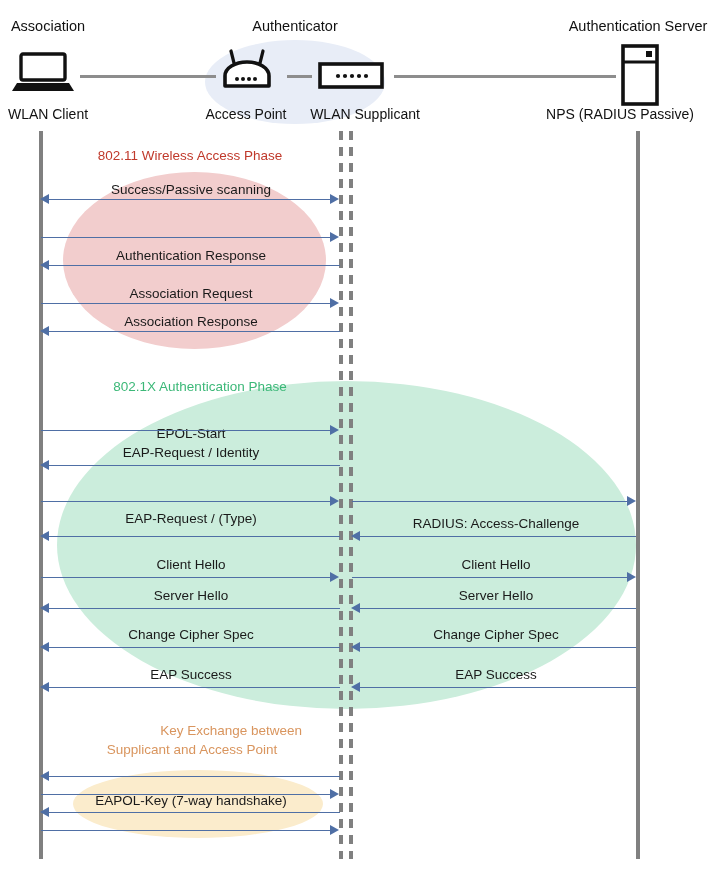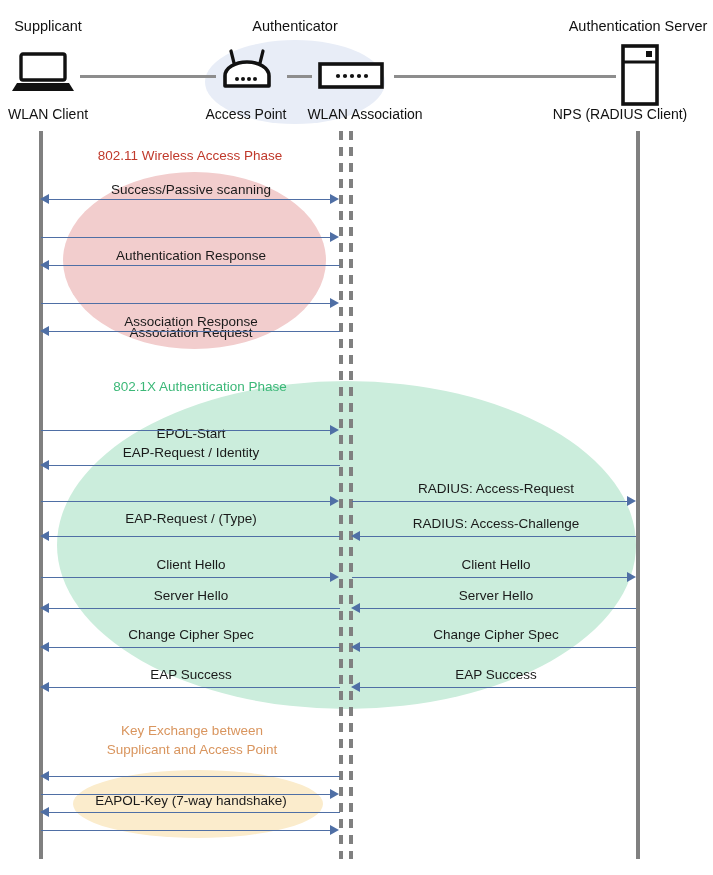--- a/index.html
+++ b/index.html
@@ -88,21 +88,21 @@
   }
 
   
   .icon-wrap { line-height: 0; }
 </style>
 </head>
 <body>
 
 <div id="canvas">
 
-  <div class="abs role-title" style="left:0px; top:18px; width:96px;">Supplicant</div>
+  <div class="abs role-title" style="left:0px; top:18px; width:96px;">Association</div>
 
   <div class="abs role-title" style="left:205px; top:18px; width:180px;">Authenticator</div>
 
   <div class="abs role-title" style="left:528px; top:18px; width:220px;">Authentication Server</div>
 
   <div class="abs auth-blob" style="left:205px; top:40px; width:180px; height:84px;"></div>
 
   <div class="abs hwire" style="left:80px; top:75px; width:136px;"></div>
   <div class="abs hwire" style="left:287px; top:75px; width:25px;"></div>
   <div class="abs hwire" style="left:394px; top:75px; width:222px;"></div>
@@ -140,22 +140,22 @@
   <div class="abs icon-wrap" style="left:620px; top:44px;">
     <svg width="40" height="62" viewBox="0 0 40 62">
       <rect x="3" y="2" width="34" height="58" fill="#ffffff" stroke="#111111" stroke-width="3.6"></rect>
       <line x1="3" y1="18" x2="37" y2="18" stroke="#111111" stroke-width="3.2"></line>
       <rect x="26" y="7" width="6" height="6" fill="#111111"></rect>
     </svg>
   </div>
 
   <div class="abs node-label" style="left:0px; top:106px; width:96px;">WLAN Client</div>
   <div class="abs node-label" style="left:190px; top:106px; width:112px;">Access Point</div>
-  <div class="abs node-label" style="left:300px; top:106px; width:130px;">WLAN Association</div>
-  <div class="abs node-label" style="left:540px; top:106px; width:160px;">NPS (RADIUS Client)</div>
+  <div class="abs node-label" style="left:300px; top:106px; width:130px;">WLAN Supplicant</div>
+  <div class="abs node-label" style="left:540px; top:106px; width:160px;">NPS (RADIUS Passive)</div>
 
   <div class="abs blob blob-pink" style="left:63px; top:172px; width:263px; height:177px;"></div>
 
   <div class="abs blob blob-green" style="left:57px; top:381px; width:579px; height:328px;"></div>
 
   <div class="abs blob blob-orange" style="left:73px; top:770px; width:250px; height:68px;"></div>
 
   <div class="abs lifeline" style="left:39px; top:131px; height:728px;"></div>
 
   <div class="abs lifeline-dashed" style="left:339px; top:131px; height:728px;"></div>
@@ -170,21 +170,21 @@
   <div class="abs arrow-head arrow-left" style="left:40px; top:194px;"></div>
   <div class="abs arrow-head arrow-right" style="left:330px; top:194px;"></div>
 
   <div class="abs msg-line" style="left:41px; top:237px; width:291px;"></div>
   <div class="abs arrow-head arrow-right" style="left:330px; top:232px;"></div>
 
   <div class="abs msg-label" style="left:41px; top:248px; width:300px;">Authentication Response</div>
   <div class="abs msg-line" style="left:49px; top:265px; width:291px;"></div>
   <div class="abs arrow-head arrow-left" style="left:40px; top:260px;"></div>
 
-  <div class="abs msg-label" style="left:41px; top:286px; width:300px;margin-top:39px;">Association Request</div>
+  <div class="abs msg-label" style="left:41px; top:286px; width:300px;">Association Request</div>
   <div class="abs msg-line" style="left:41px; top:303px; width:291px;"></div>
   <div class="abs arrow-head arrow-right" style="left:330px; top:298px;"></div>
 
   <div class="abs msg-label" style="left:41px; top:314px; width:300px;">Association Response</div>
   <div class="abs msg-line" style="left:49px; top:331px; width:291px;"></div>
   <div class="abs arrow-head arrow-left" style="left:40px; top:326px;"></div>
 
   <div class="abs phase-label" style="left:90px; top:377px; width:220px; color:#3cb878;">802.1X Authentication Phase</div>
 
   <div class="abs msg-label" style="left:41px; top:406px; width:300px;margin-top:20px;">EPOL-Start</div>
@@ -211,21 +211,20 @@
   <div class="abs arrow-head arrow-left" style="left:40px; top:603px;"></div>
 
   <div class="abs msg-label" style="left:41px; top:627px; width:300px;">Change Cipher Spec</div>
   <div class="abs msg-line" style="left:49px; top:647px; width:291px;"></div>
   <div class="abs arrow-head arrow-left" style="left:40px; top:642px;"></div>
 
   <div class="abs msg-label" style="left:41px; top:667px; width:300px;">EAP Success</div>
   <div class="abs msg-line" style="left:49px; top:687px; width:291px;"></div>
   <div class="abs arrow-head arrow-left" style="left:40px; top:682px;"></div>
 
-  <div class="abs msg-label" style="left:355px; top:481px; width:282px;">RADIUS: Access-Request</div>
   <div class="abs msg-line" style="left:352px; top:501px; width:276px;"></div>
   <div class="abs arrow-head arrow-right" style="left:627px; top:496px;"></div>
 
   <div class="abs msg-label" style="left:355px; top:516px; width:282px;">RADIUS: Access-Challenge</div>
   <div class="abs msg-line" style="left:360px; top:536px; width:276px;"></div>
   <div class="abs arrow-head arrow-left" style="left:351px; top:531px;"></div>
 
   <div class="abs msg-label" style="left:355px; top:557px; width:282px;">Client Hello</div>
   <div class="abs msg-line" style="left:352px; top:577px; width:276px;"></div>
   <div class="abs arrow-head arrow-right" style="left:627px; top:572px;"></div>
@@ -235,21 +234,21 @@
   <div class="abs arrow-head arrow-left" style="left:351px; top:603px;"></div>
 
   <div class="abs msg-label" style="left:355px; top:627px; width:282px;">Change Cipher Spec</div>
   <div class="abs msg-line" style="left:360px; top:647px; width:276px;"></div>
   <div class="abs arrow-head arrow-left" style="left:351px; top:642px;"></div>
 
   <div class="abs msg-label" style="left:355px; top:667px; width:282px;">EAP Success</div>
   <div class="abs msg-line" style="left:360px; top:687px; width:276px;"></div>
   <div class="abs arrow-head arrow-left" style="left:351px; top:682px;"></div>
 
-  <div class="abs phase-label" style="left:82px; top:721px; width:220px; color:#d9955e;">Key Exchange between</div>
+  <div class="abs phase-label" style="left:82px; top:721px; width:220px; color:#d9955e;text-align:right;">Key Exchange between</div>
   <div class="abs phase-label" style="left:82px; top:740px; width:220px; color:#d9955e;">Supplicant and Access Point</div>
 
   <div class="abs msg-line" style="left:49px; top:776px; width:291px;"></div>
   <div class="abs arrow-head arrow-left" style="left:40px; top:771px;"></div>
 
   <div class="abs msg-line" style="left:41px; top:794px; width:291px;"></div>
   <div class="abs arrow-head arrow-right" style="left:330px; top:789px;"></div>
 
   <div class="abs msg-label" style="left:41px; top:793px; width:300px;">EAPOL-Key (7-way handshake)</div>
   <div class="abs msg-line" style="left:49px; top:812px; width:291px;"></div>

